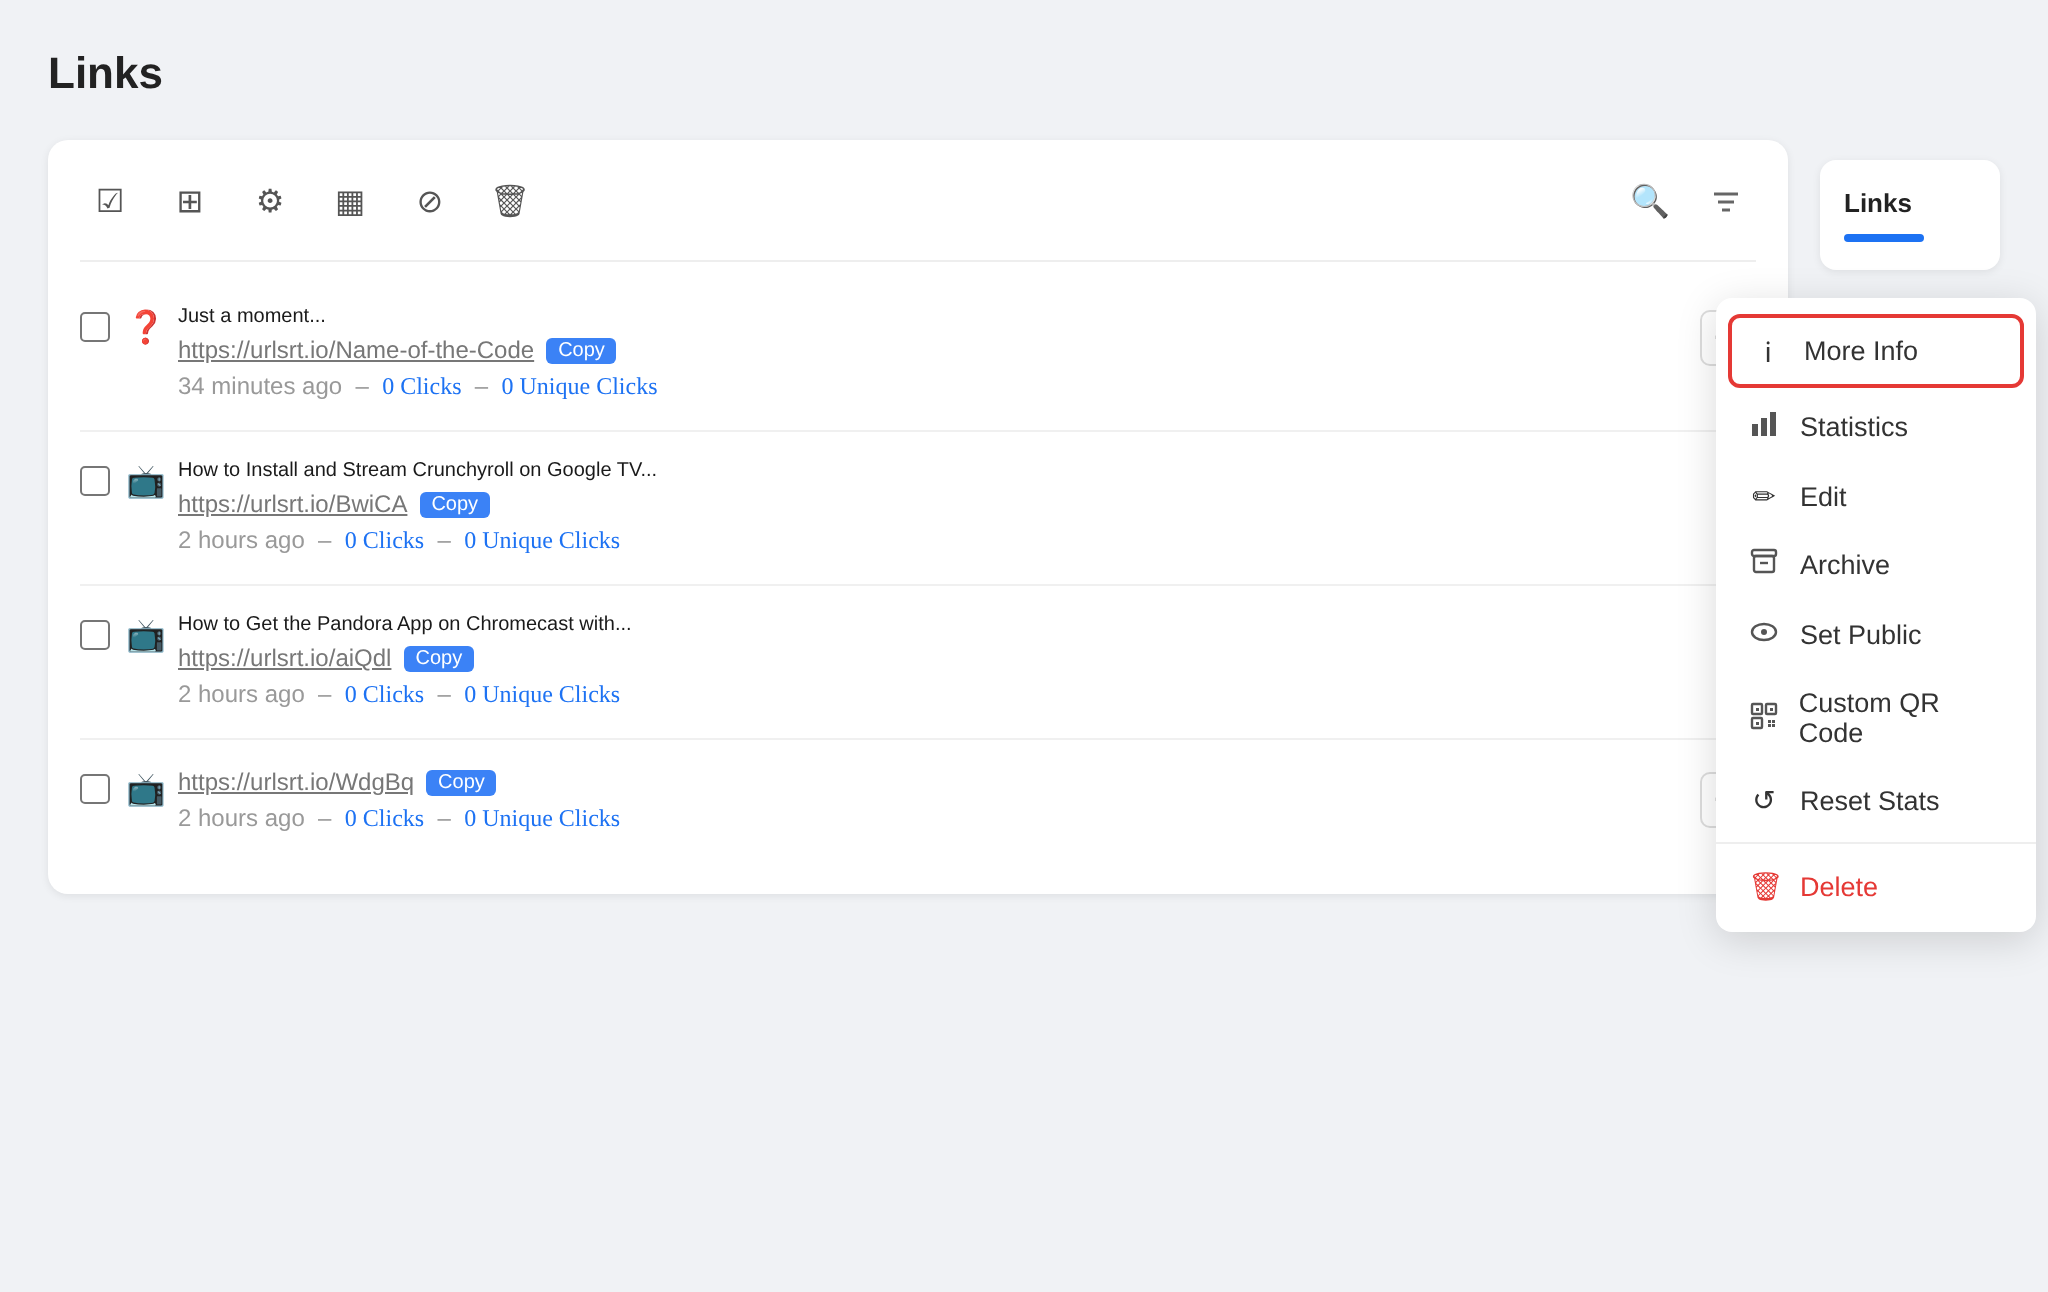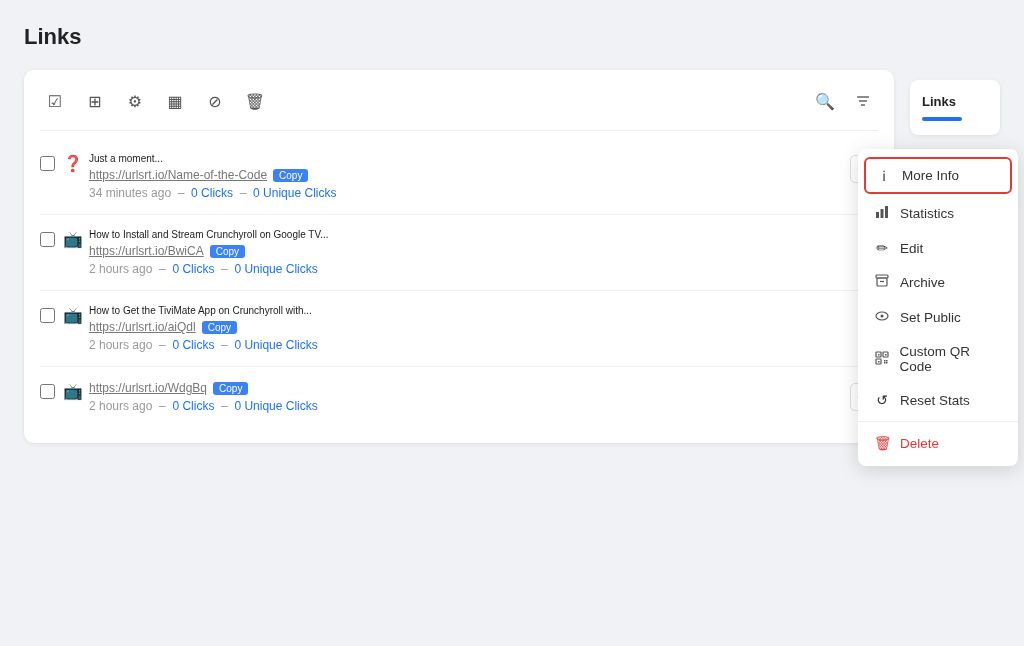--- a/index.html
+++ b/index.html
@@ -111,20 +111,21 @@
       cursor: pointer;
       font-weight: 500;
     }
     .link-meta {
       font-size: 12px;
       color: #999;
     }
     .link-meta .clickable-link {
       color: #1d72f3;
       cursor: pointer;
+      font-family: Liberation Serif, serif;
     }
     .more-btn {
       width: 28px;
       height: 28px;
       border: 1px solid #ddd;
       border-radius: 5px;
       background: #fff;
       cursor: pointer;
       display: flex;
       align-items: center;
@@ -324,21 +325,21 @@
         </div>
       </div>
     </div>
   </div>
 
   <div class="link-row">
     <div class="link-left">
       <input type="checkbox" class="checkbox" style="">
       <span class="link-favicon">📺</span>
       <div class="link-content">
-        <div class="link-title">How to Get the TiviMate App on Crunchyroll with...</div>
+        <div class="link-title">How to Get the Pandora App on Chromecast with...</div>
         <div class="link-url-row">
           <span class="link-url">https://urlsrt.io/aiQdl</span>
           <span class="copy-badge">Copy</span>
         </div>
         <div class="link-meta">
           2 hours ago &nbsp;–&nbsp; <span class="clickable-link">0 Clicks</span> &nbsp;–&nbsp; <span class="clickable-link">0 Unique Clicks</span>
         </div>
       </div>
     </div>
   </div>

